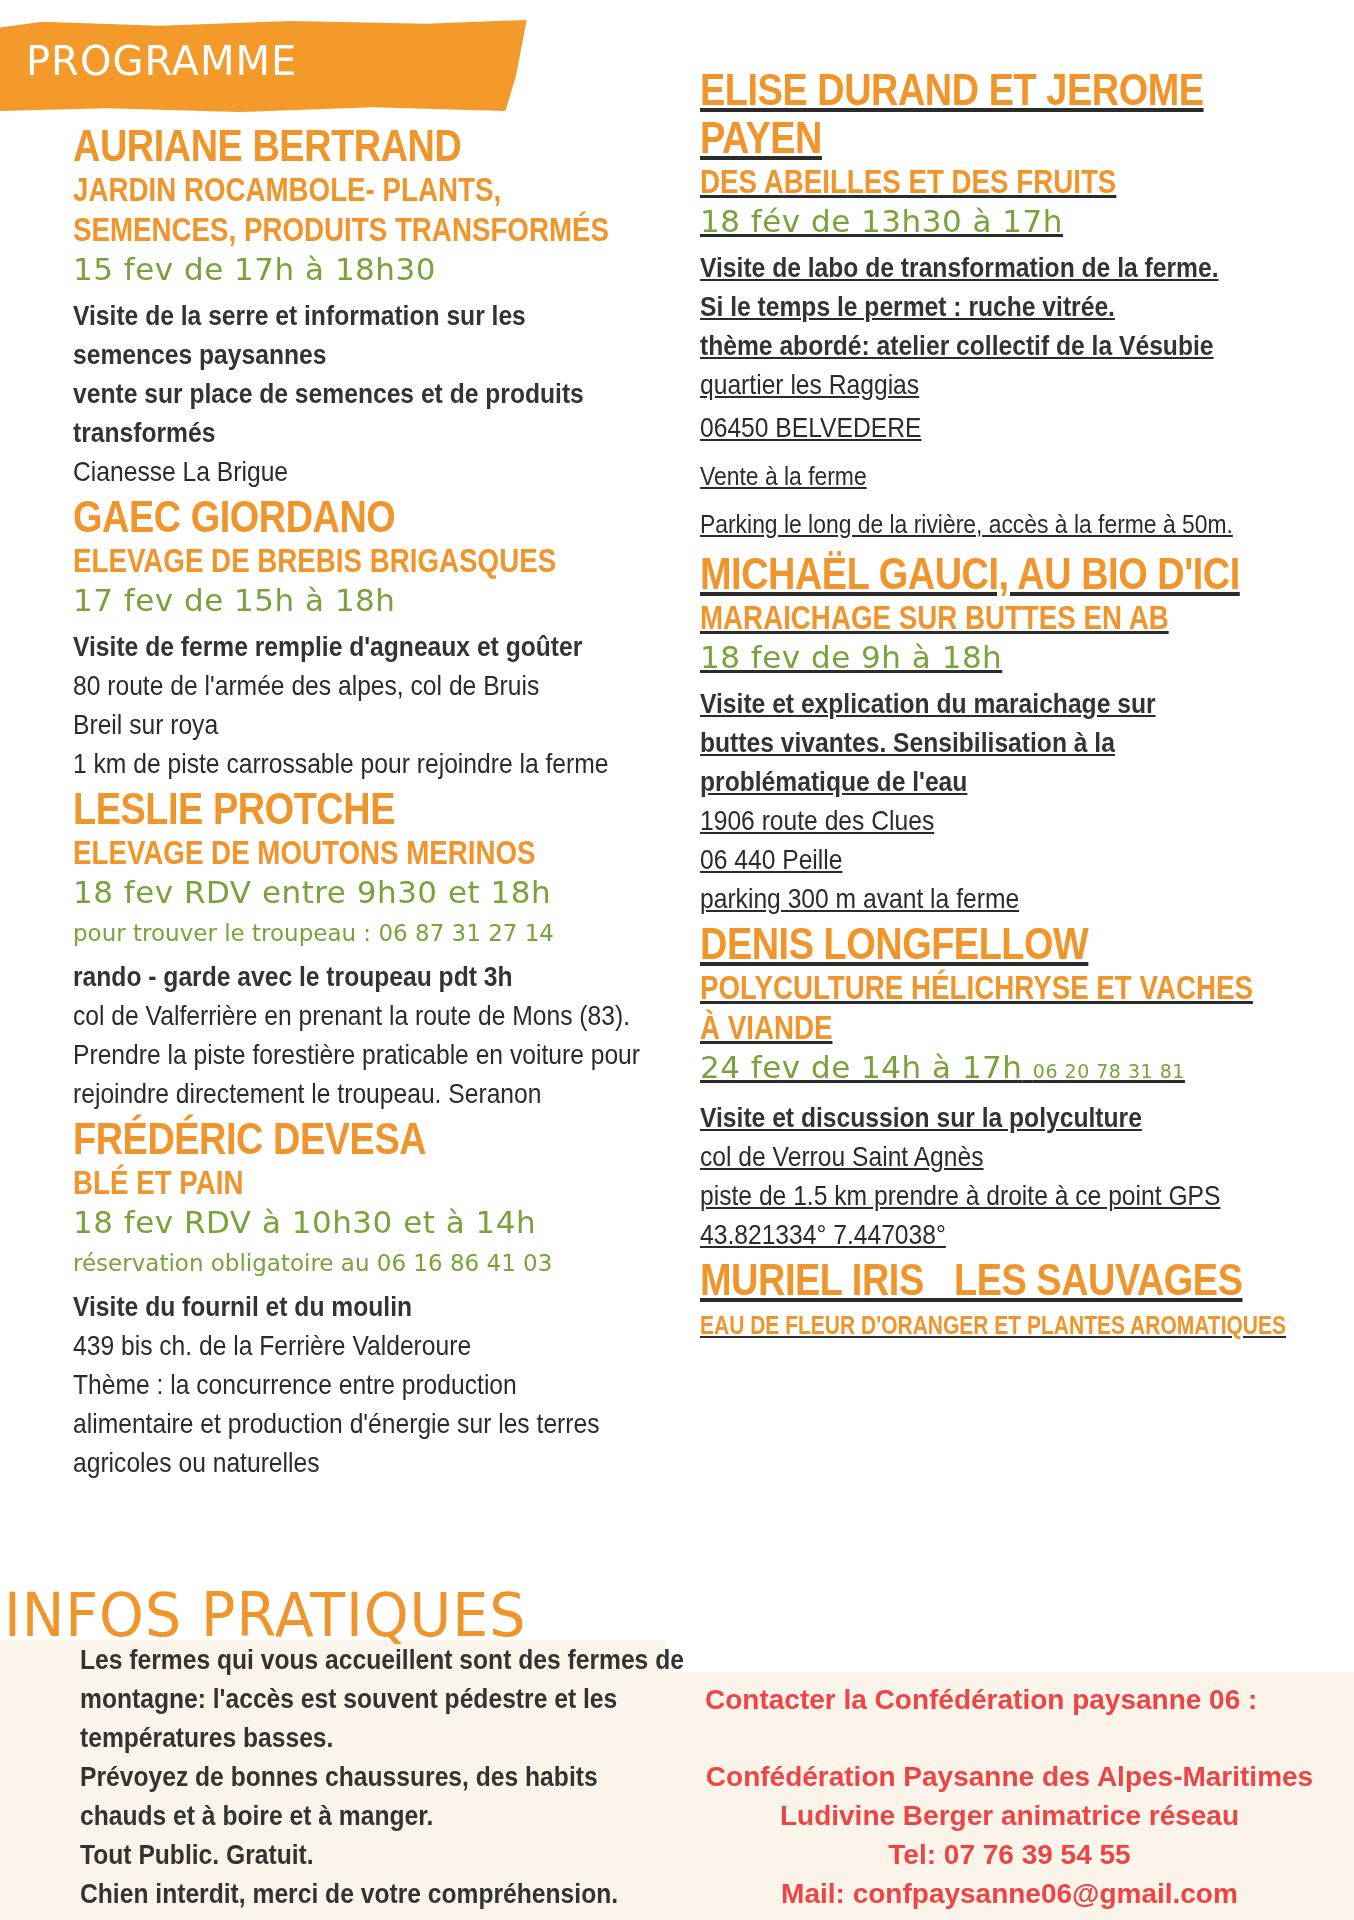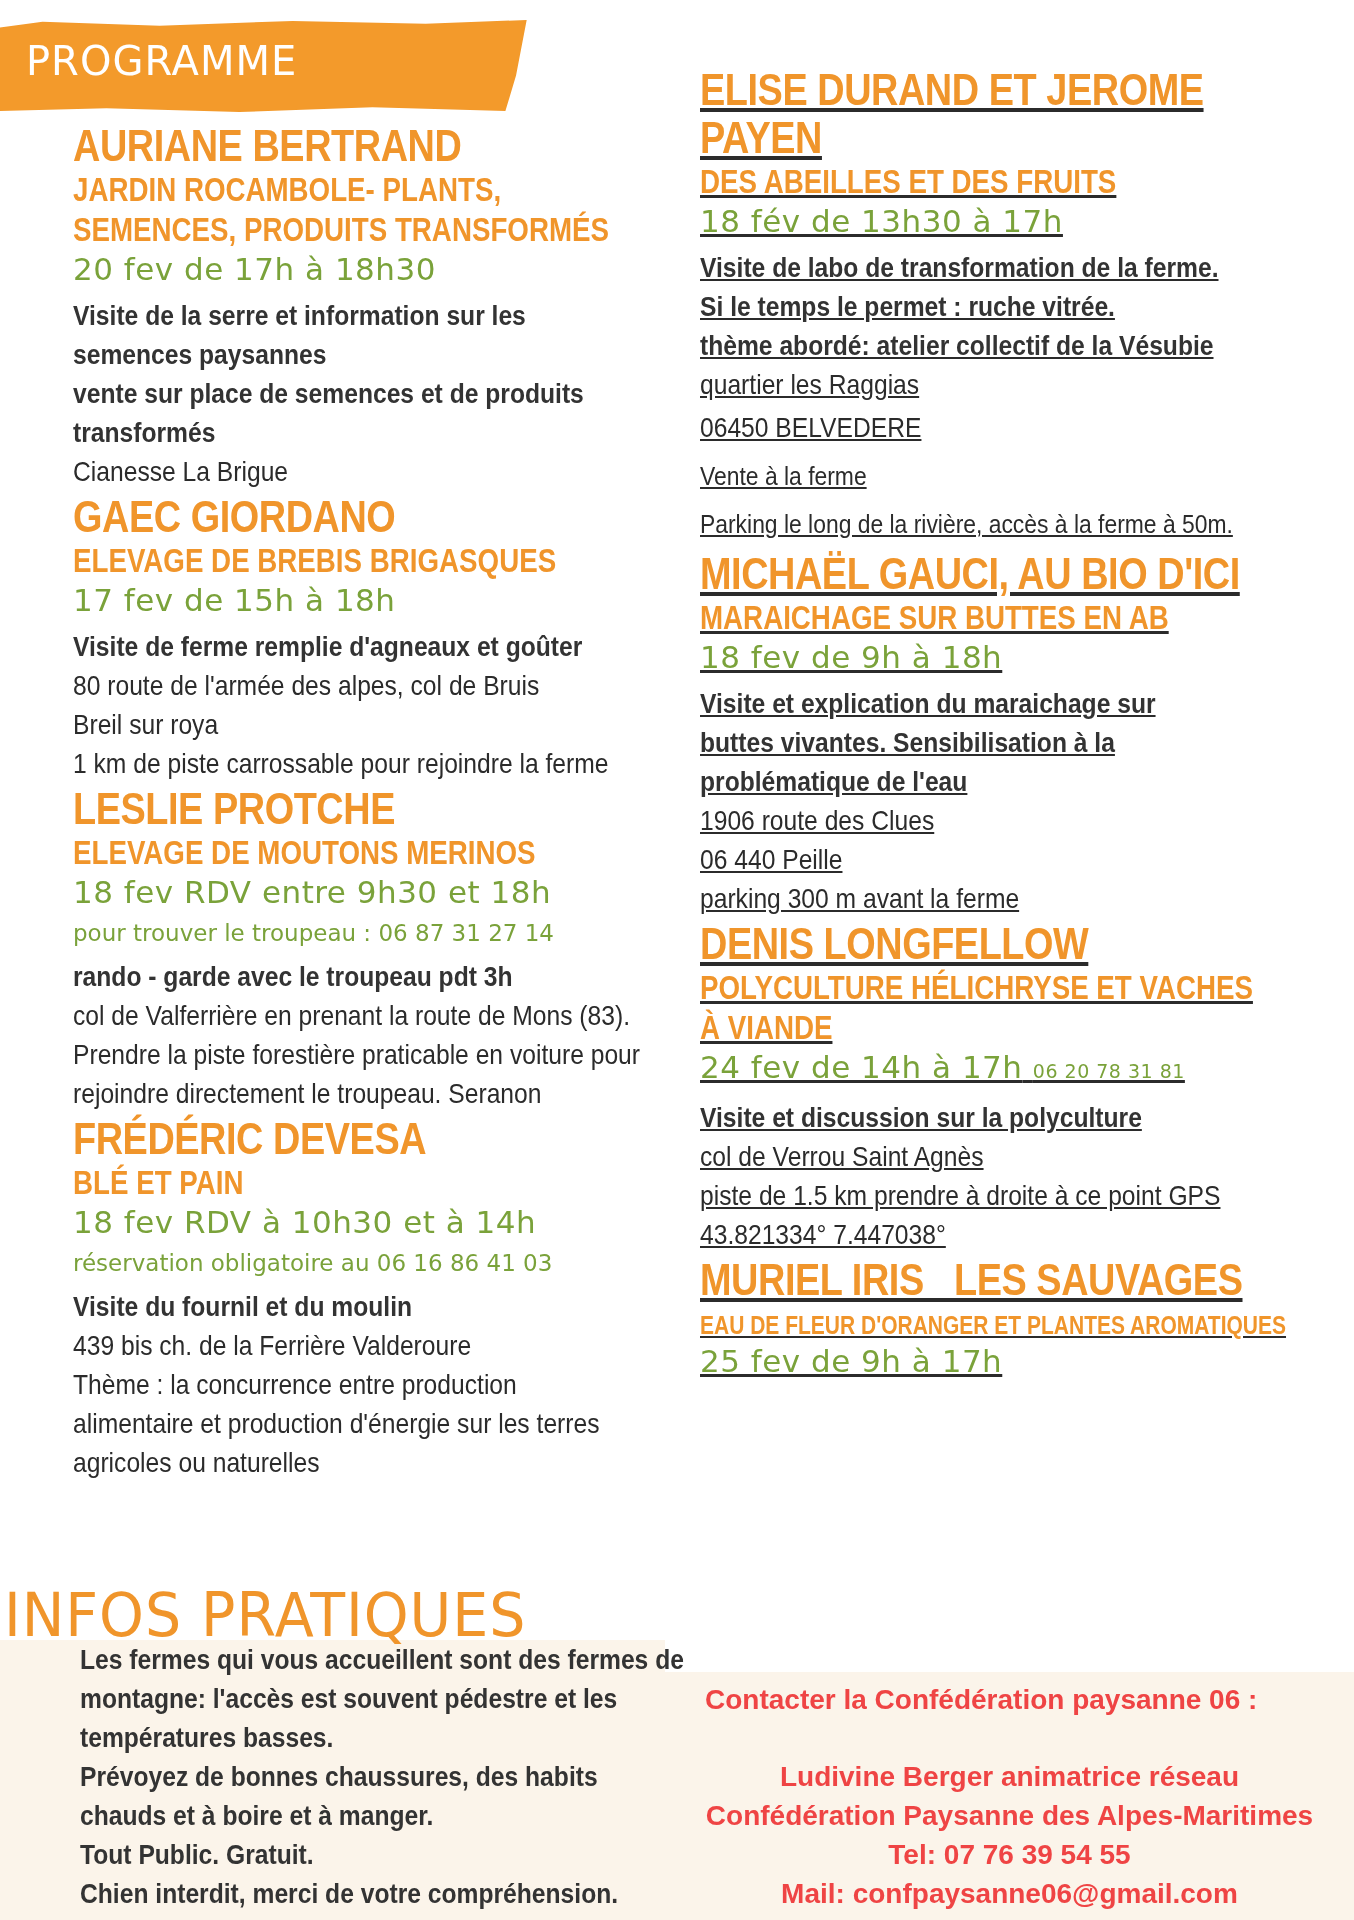--- a/index.html
+++ b/index.html
@@ -75,21 +75,21 @@
 
 <div class="banner"></div>
 <div class="banner-title">PROGRAMME</div>
 
 <div class="col col-left">
 
   <div class="entry">
     <div class="e-name">AURIANE BERTRAND</div>
     <div class="e-sub">JARDIN ROCAMBOLE- PLANTS,</div>
     <div class="e-sub">SEMENCES, PRODUITS TRANSFORMÉS</div>
-    <div class="e-date">20 fev de 17h à 18h30</div>
+    <div class="e-date">15 fev de 17h à 18h30</div>
     <div class="e-body">
       <div class="ln b">Visite de la serre et information sur les</div>
       <div class="ln b">semences paysannes</div>
       <div class="ln b">vente sur place de semences et de produits</div>
       <div class="ln b">transformés</div>
       <div class="ln">Cianesse La Brigue</div>
     </div>
   </div>
 
   <div class="entry">
@@ -176,35 +176,34 @@
       <div class="ln b">Visite et discussion sur la polyculture</div>
       <div class="ln"> col de Verrou  Saint Agnès</div>
       <div class="ln">piste de 1.5 km  prendre à droite à ce point GPS</div>
       <div class="ln">43.821334° 7.447038°</div>
     </div>
   </div>
 
   <div class="entry">
     <div class="e-name" style="white-space:pre">MURIEL IRIS   LES SAUVAGES</div>
     <div class="e-sub small" style="margin-top:4px">EAU DE FLEUR D'ORANGER ET PLANTES AROMATIQUES</div>
-    <div class="e-date">25 fev de 9h à 17h</div>
   </div>
 </div>
 
 <div class="infos-title">INFOS PRATIQUES</div>
 <div class="infos-body">
   <div class="ln">Les fermes qui vous accueillent sont des fermes de</div>
   <div class="ln">montagne: l'accès est souvent pédestre et les</div>
   <div class="ln">températures basses.</div>
   <div class="ln">Prévoyez de bonnes chaussures, des habits</div>
   <div class="ln">chauds et à boire et à manger.</div>
   <div class="ln">Tout Public. Gratuit.</div>
   <div class="ln">Chien interdit, merci de votre compréhension.</div>
 </div>
 
 <div class="contact">
   <div class="ln head">Contacter la Confédération paysanne 06 :</div>
   <div class="spacer"></div>
+  <div class="ln">Confédération Paysanne des Alpes-Maritimes</div>
   <div class="ln">Ludivine Berger animatrice réseau</div>
-  <div class="ln">Confédération Paysanne des Alpes-Maritimes</div>
   <div class="ln">Tel: 07 76 39 54 55</div>
   <div class="ln">Mail: confpaysanne06@gmail.com</div>
 </div>
 
 </body></html>

